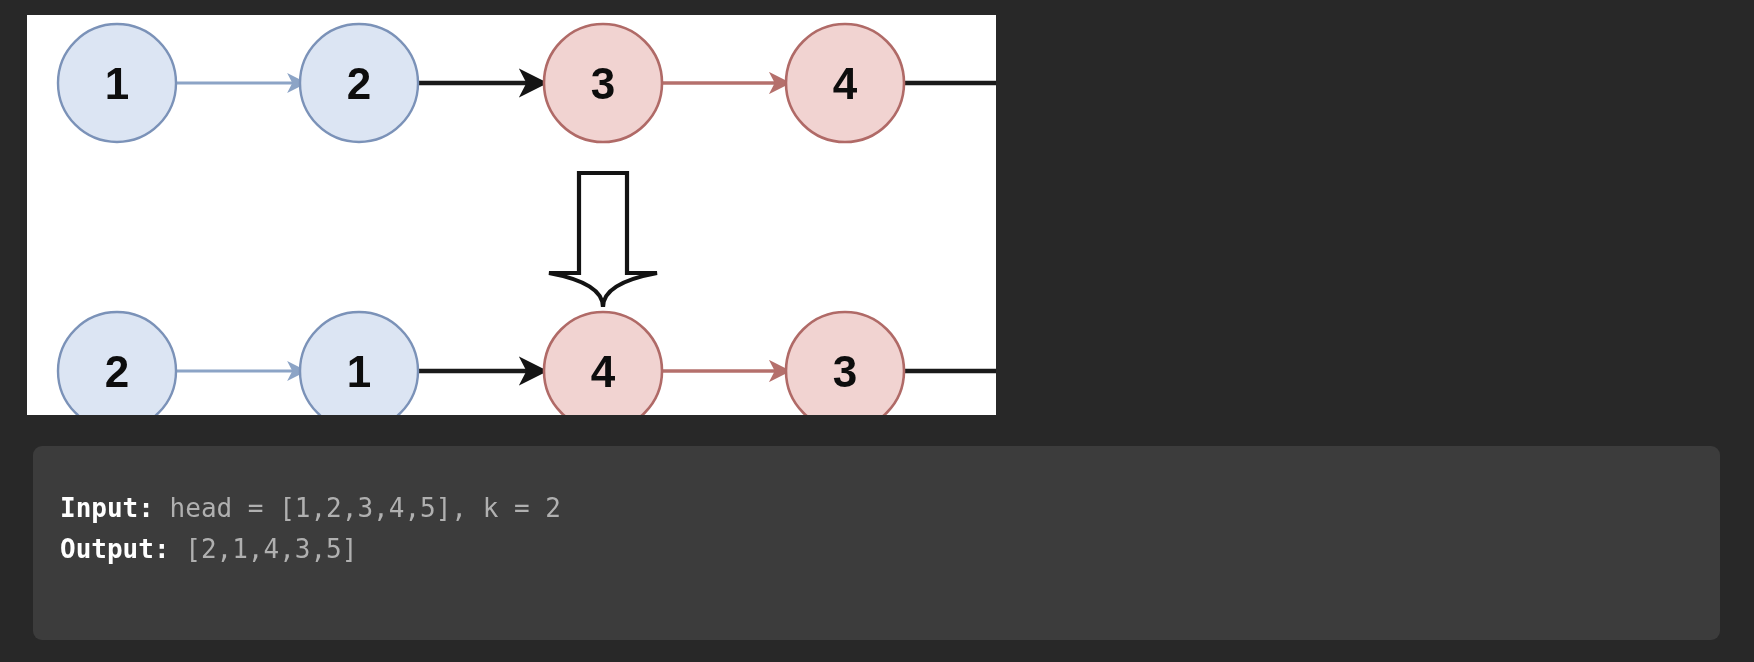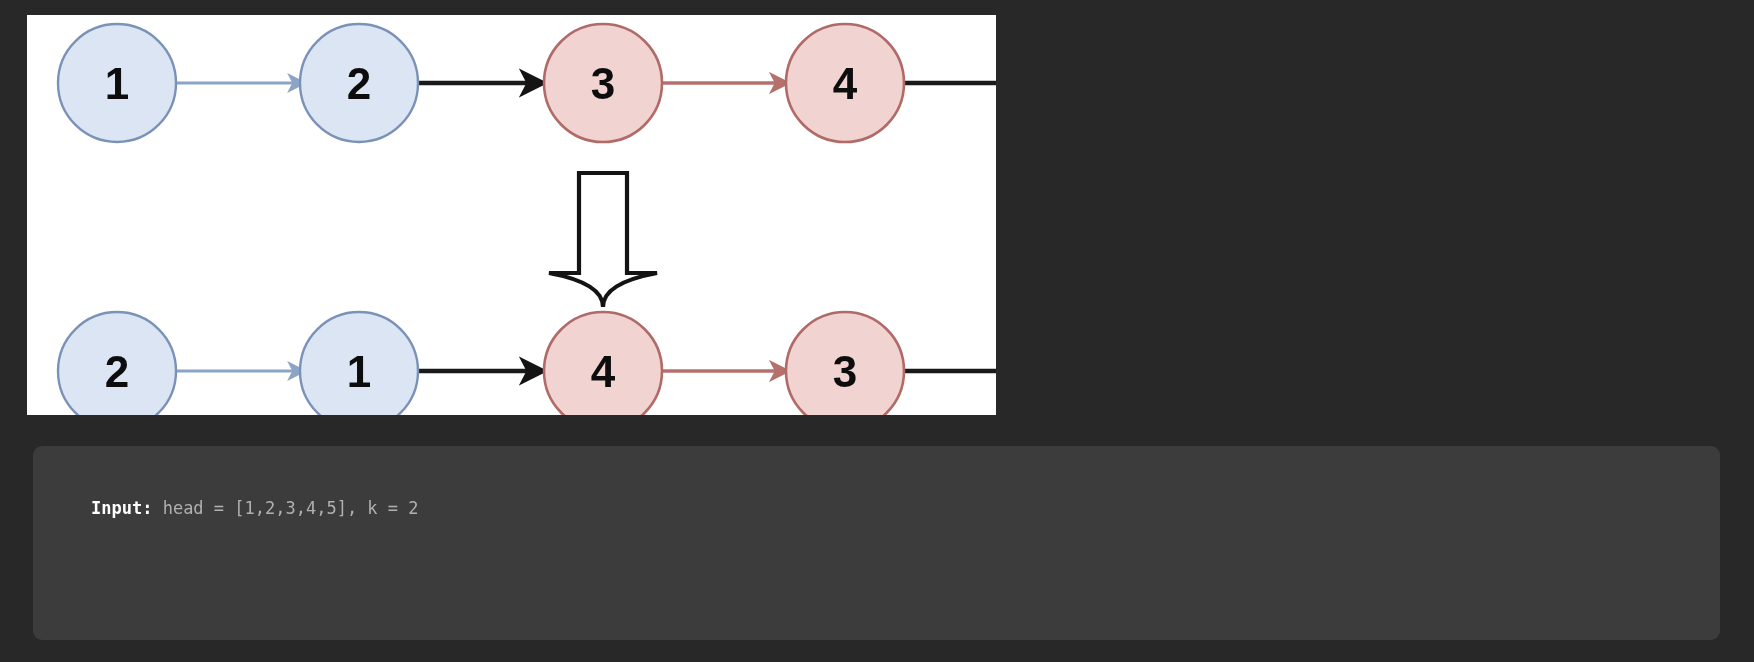--- a/index.html
+++ b/index.html
@@ -47,25 +47,24 @@
     width: 1687px;
     height: 194px;
     background: #3c3c3c;
     border-radius: 9px;
     box-sizing: border-box;
     padding: 42px 0 0 27px;
   }
 
   .code-line {
     font-family: "DejaVu Sans Mono", "Liberation Mono", monospace;
-    font-size: 17px;
+    font-size: 26px;
     line-height: 41px;
     white-space: pre;
     color: #b9b9b9;
-    margin-left: 31px;
   }
 
   .code-label {
     color: #ffffff;
     font-weight: bold;
   }
 
   .code-value {
     color: #b0b0b0;
   }
@@ -164,15 +163,16 @@
           <circle cx="1060" cy="356" r="59" fill="#ffffff" stroke="#0f0f0f" stroke-width="4.6"></circle>
           <text x="1060" y="356" text-anchor="middle" dominant-baseline="central" font-family="'Liberation Sans', sans-serif" font-size="44" font-weight="bold" fill="#0d0d0d">5</text>
         </g>
       </g>
 
     </svg>
   </div>
 
   <div class="code-block">
     <div class="code-line"><span class="code-label">Input:</span><span class="code-value"> head = [1,2,3,4,5], k = 2</span></div>
+    <div class="code-line"><span class="code-label">Output:</span><span class="code-value"> [2,1,4,3,5]</span></div>
   </div>
 
 </div>
 
 </body></html>

